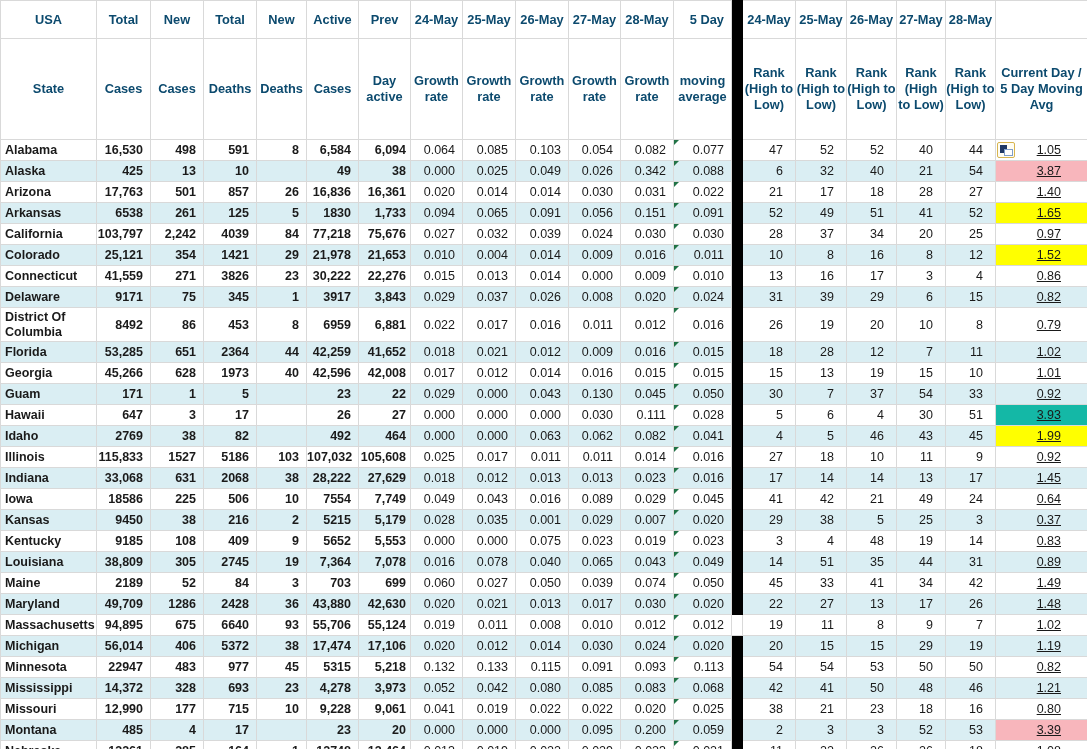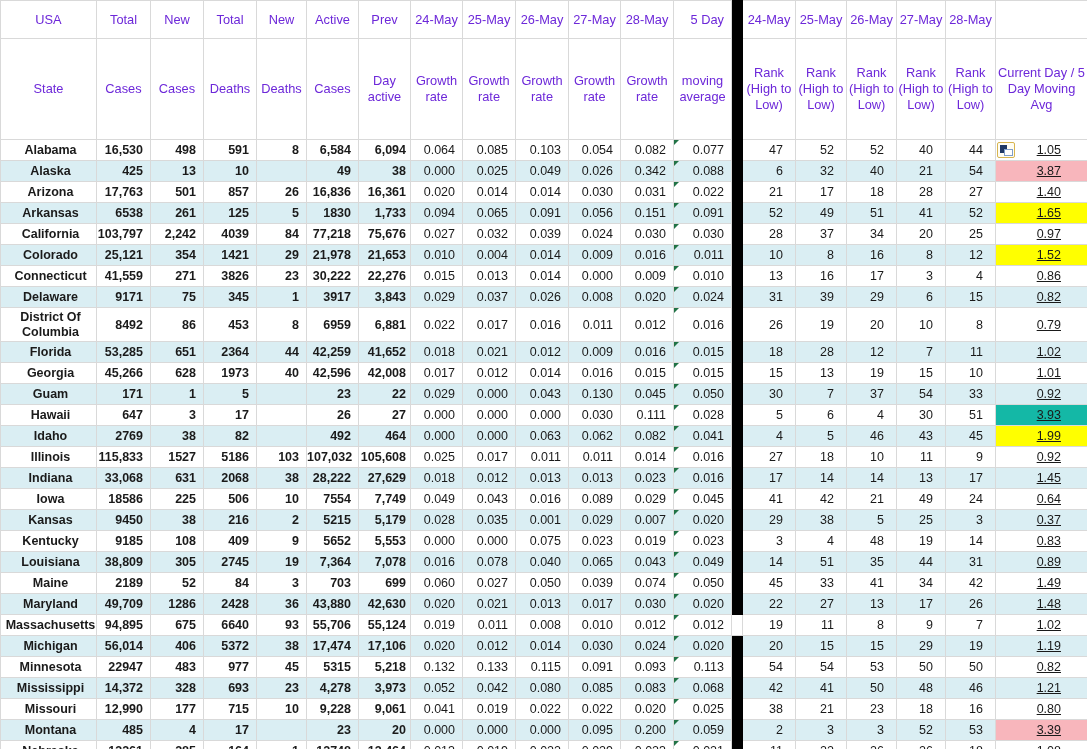--- a/index.html
+++ b/index.html
@@ -3,26 +3,26 @@
 <meta charset="utf-8">
 <style>
   html,body { margin:0; padding:0; background:#ffffff; }
   body { width:1087px; height:749px; overflow:hidden;
          font-family:"Liberation Sans","DejaVu Sans",sans-serif; }
   table { border-collapse:collapse; table-layout:fixed; width:1087px; }
   td { border:1px solid #d9d9d9; padding:0; overflow:hidden; white-space:nowrap;
        font-size:12.5px; color:#1a1a1a; height:20px; vertical-align:middle; }
   thead tr.h1 td { height:37px; }
   thead tr.h2 td { height:100px; }
-  thead td { font-weight:normal; text-align:center; white-space:normal;
-             line-height:1.25; font-size:12.8px; color:#6d28d9; }
+  thead td { font-weight:bold; text-align:center; white-space:normal;
+             line-height:1.25; font-size:12.8px; color:#0c4a6e; }
   thead td.mavg { text-align:right; padding-left:3px; }
   tbody tr.alt { background:#DAEEF3;margin-top:36px; }
   tbody tr.tall td { height:33px; }
-  td.state { text-align:center; padding-left:4px; font-weight:bold; white-space:normal; line-height:1.15; }
+  td.state { text-align:left; padding-left:4px; font-weight:bold; white-space:normal; line-height:1.15; }
   td.bnum { text-align:right; padding-right:7px; font-weight:bold; }
   td.num  { text-align:right; padding-right:4px;font-weight:bold; }
   td.gr   { text-align:right; padding-right:7px; }
   td.mavg { text-align:right; padding-right:7px; position:relative; }
   td.rank { text-align:right; padding-right:12px; }
   td.ratio{ text-align:right; padding-right:26px; position:relative;text-decoration:underline; }
   td.bar  { background:#000; border-color:#000; }
   td.bar.gap { background:#fff; border-color:#d9d9d9; }
   td.tri::before { content:""; position:absolute; left:0; top:0; width:0; height:0;
                    border-top:5px solid #217346; border-right:5px solid transparent; }

